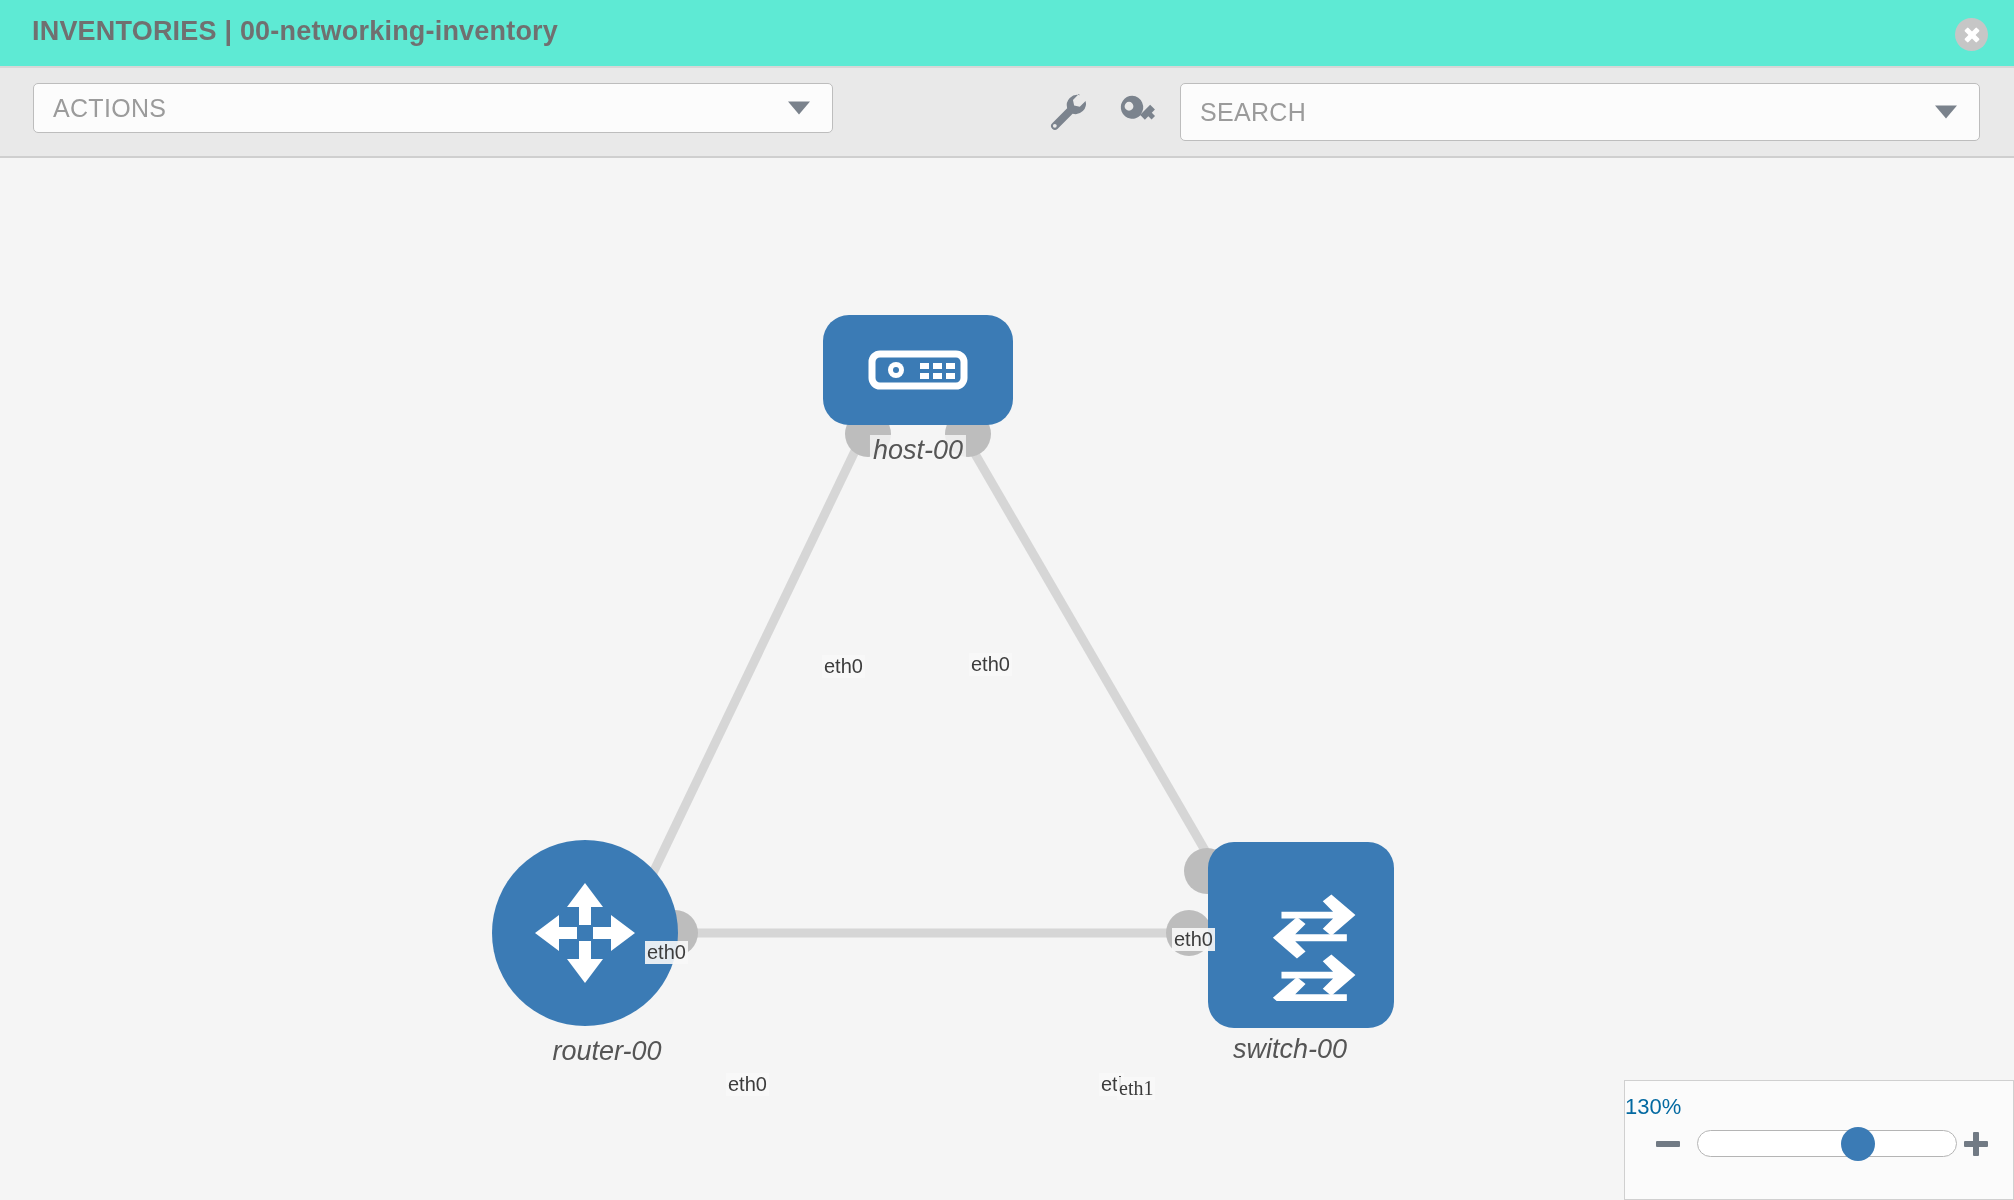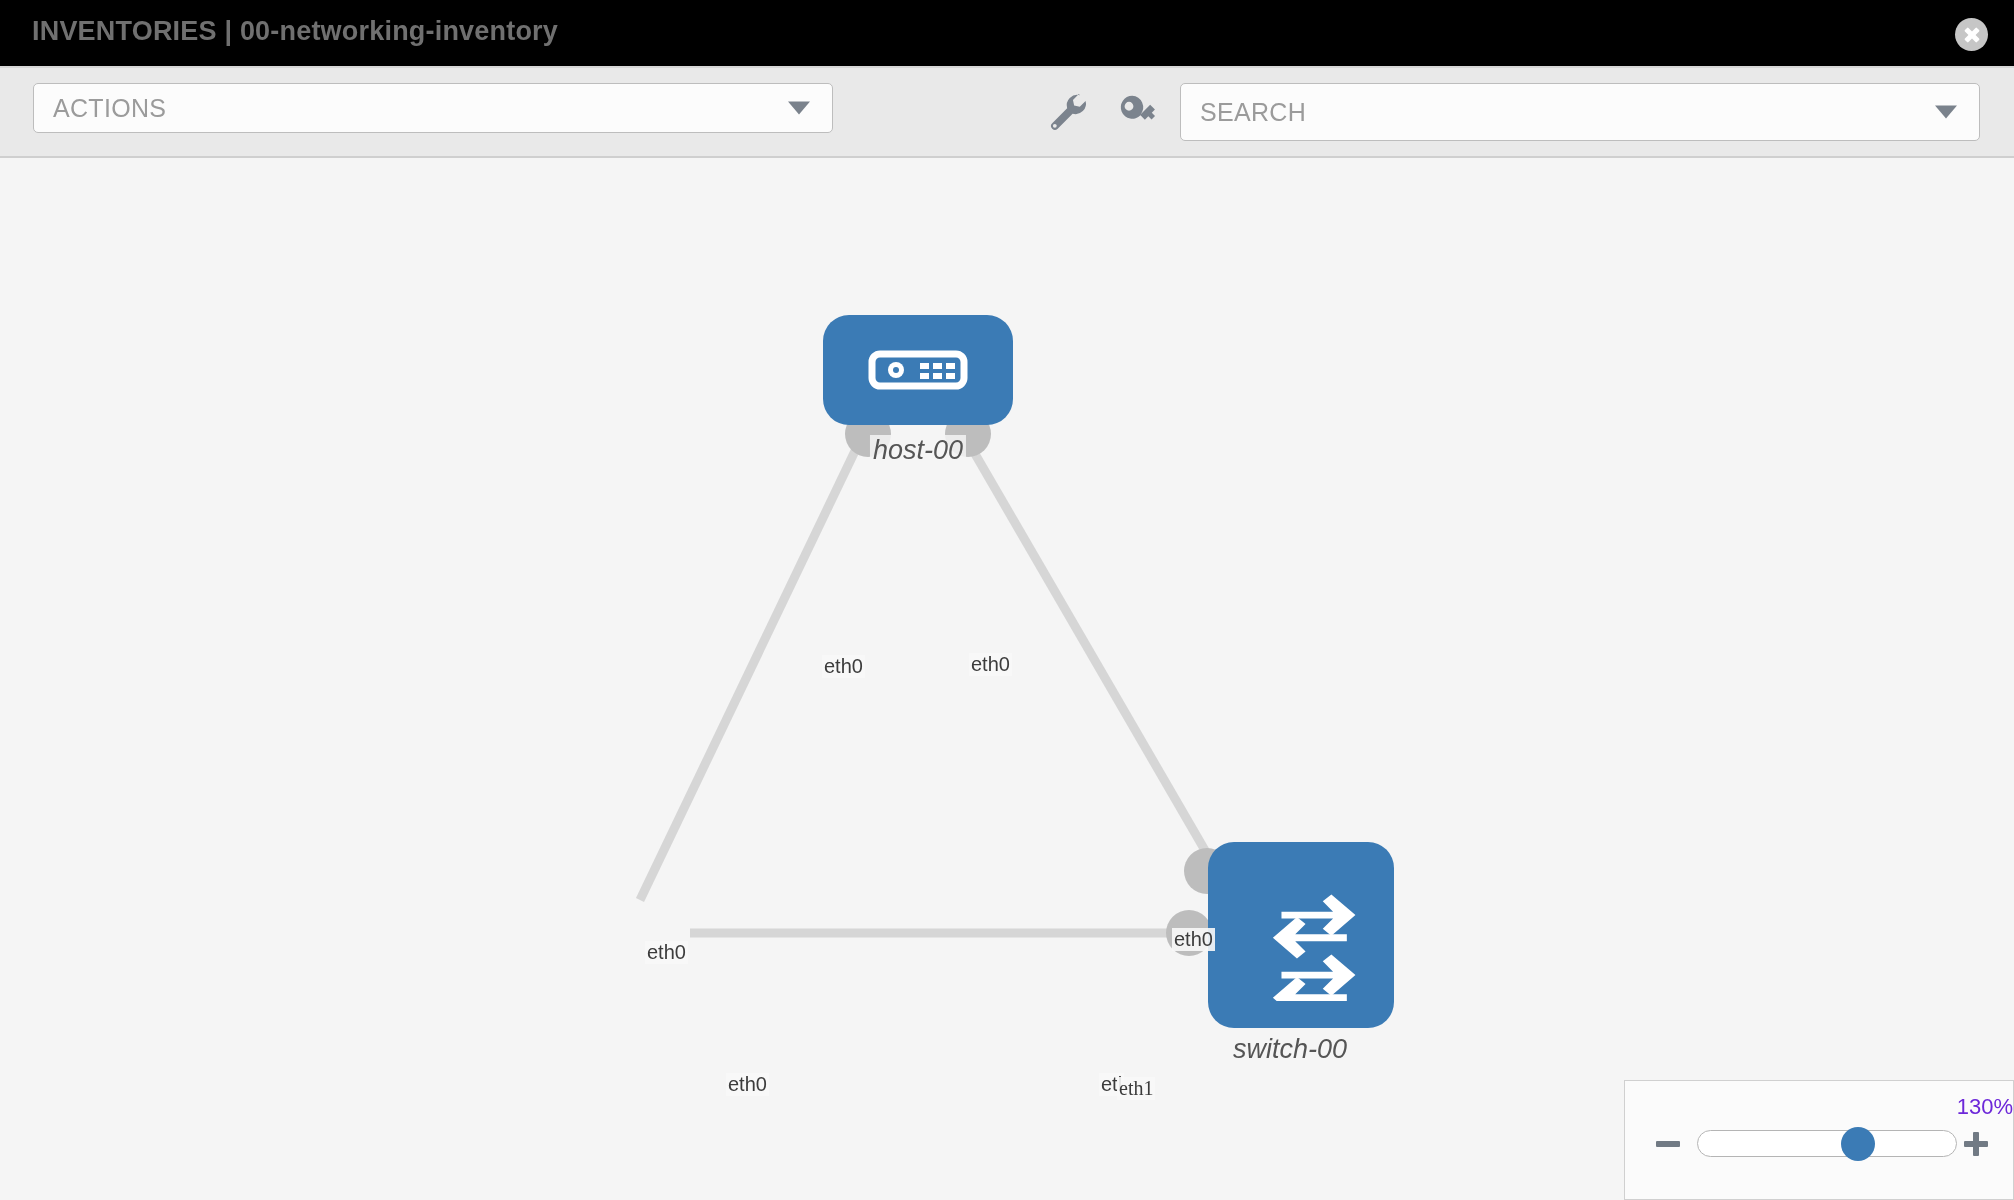--- a/index.html
+++ b/index.html
@@ -7,21 +7,21 @@
     width: 2014px; height: 1200px;
     background: #f5f5f5;
     font-family: "Liberation Sans", sans-serif;
     overflow: hidden;
   }
   .app { position: relative; width: 2014px; height: 1200px; background: #f5f5f5; }
 
   
   .header {
     position: absolute; left: 0; top: 0; width: 2014px; height: 68px;
-    background: #000000;
+    background: #5eead4;
     border-bottom: 2px solid #d7d7d7;
   }
   .header-title {
     position: absolute; left: 32px; top: 16px;
     font-size: 27px; font-weight: bold; color: #707070;
     letter-spacing: .2px; white-space: nowrap;
   }
   .close-btn {
     position: absolute; right: 26px; top: 18px;
     width: 33px; height: 33px; border-radius: 50%;
@@ -106,21 +106,21 @@
   }
 
   
   .zoom-panel {
     position: absolute; right: 0; bottom: 0;
     width: 390px; height: 120px;
     background: #fbfbfb; border: 1px solid #d0d0d0;
   }
   .zoom-value {
     position: absolute; left: 0; right: 0; top: 13px;
-    text-align: right; font-size: 22px; color: #6d28d9;
+    text-align: left; font-size: 22px; color: #0369a1;
   }
   .zoom-minus, .zoom-plus {
     position: absolute; top: 48px; width: 30px; height: 30px; cursor: pointer;
   }
   .zoom-minus { left: 28px; }
   .zoom-plus  { right: 22px; }
   .zoom-minus::before, .zoom-plus::before, .zoom-plus::after {
     content: ""; position: absolute; left: 50%; top: 50%;
     background: #717a84; border-radius: 1px;
   }
@@ -200,20 +200,34 @@
             <rect x="65" y="21" width="9" height="6" fill="#fff"></rect>
             <rect x="78" y="21" width="9" height="6" fill="#fff"></rect>
             <rect x="52" y="31" width="9" height="6" fill="#fff"></rect>
             <rect x="65" y="31" width="9" height="6" fill="#fff"></rect>
             <rect x="78" y="31" width="9" height="6" fill="#fff"></rect>
           </svg>
         </div>
         <div class="node-label" style="top:120px;">host-00</div>
       </div>
 
+      <div class="node" id="node-router" style="left:492px; top:680px; width:230px; height:270px;">
+        <div class="port" style="left:160px; top:70px; width:46px; height:46px;"></div>
+        <div class="node-shape shape-circle" style="width:186px; height:186px;">
+          <svg width="112" height="112" viewBox="0 0 112 112">
+            <g fill="#fff">
+              <path d="M56 6 L74 30 L62 30 L62 48 L50 48 L50 30 L38 30 Z"></path>
+              <path d="M56 106 L38 82 L50 82 L50 64 L62 64 L62 82 L74 82 Z"></path>
+              <path d="M6 56 L30 38 L30 50 L48 50 L48 62 L30 62 L30 74 Z"></path>
+              <path d="M106 56 L82 74 L82 62 L64 62 L64 50 L82 50 L82 38 Z"></path>
+            </g>
+          </svg>
+        </div>
+        <div class="node-label" style="top:196px;">router-00</div>
+      </div>
 
       <div class="node" id="node-switch" style="left:1166px; top:662px; width:230px; height:290px;">
         <div class="port" style="left:18px; top:26px; width:46px; height:46px;"></div>
         <div class="port" style="left:0px; top:88px; width:46px; height:46px;"></div>
         <div class="node-shape shape-rounded" style="left:42px; top:20px; width:186px; height:186px;">
           <svg width="112" height="112" viewBox="0 0 112 112" style="margin-left:42px; margin-top:20px;">
             <g fill="#fff">
               <path d="M18 24 H78 L66 12 L76 4 L104 28 L76 52 L66 44 L78 32 H18 Z" transform="translate(0,2) scale(0.86)"></path>
               <path d="M94 62 H34 L46 50 L36 42 L8 66 L36 90 L46 82 L34 70 H94 Z" transform="translate(0,-8) scale(0.86)"></path>
               <path d="M18 24 H78 L66 12 L76 4 L104 28 L76 52 L66 44 L78 32 H18 Z" transform="translate(0,62) scale(0.86)"></path>

